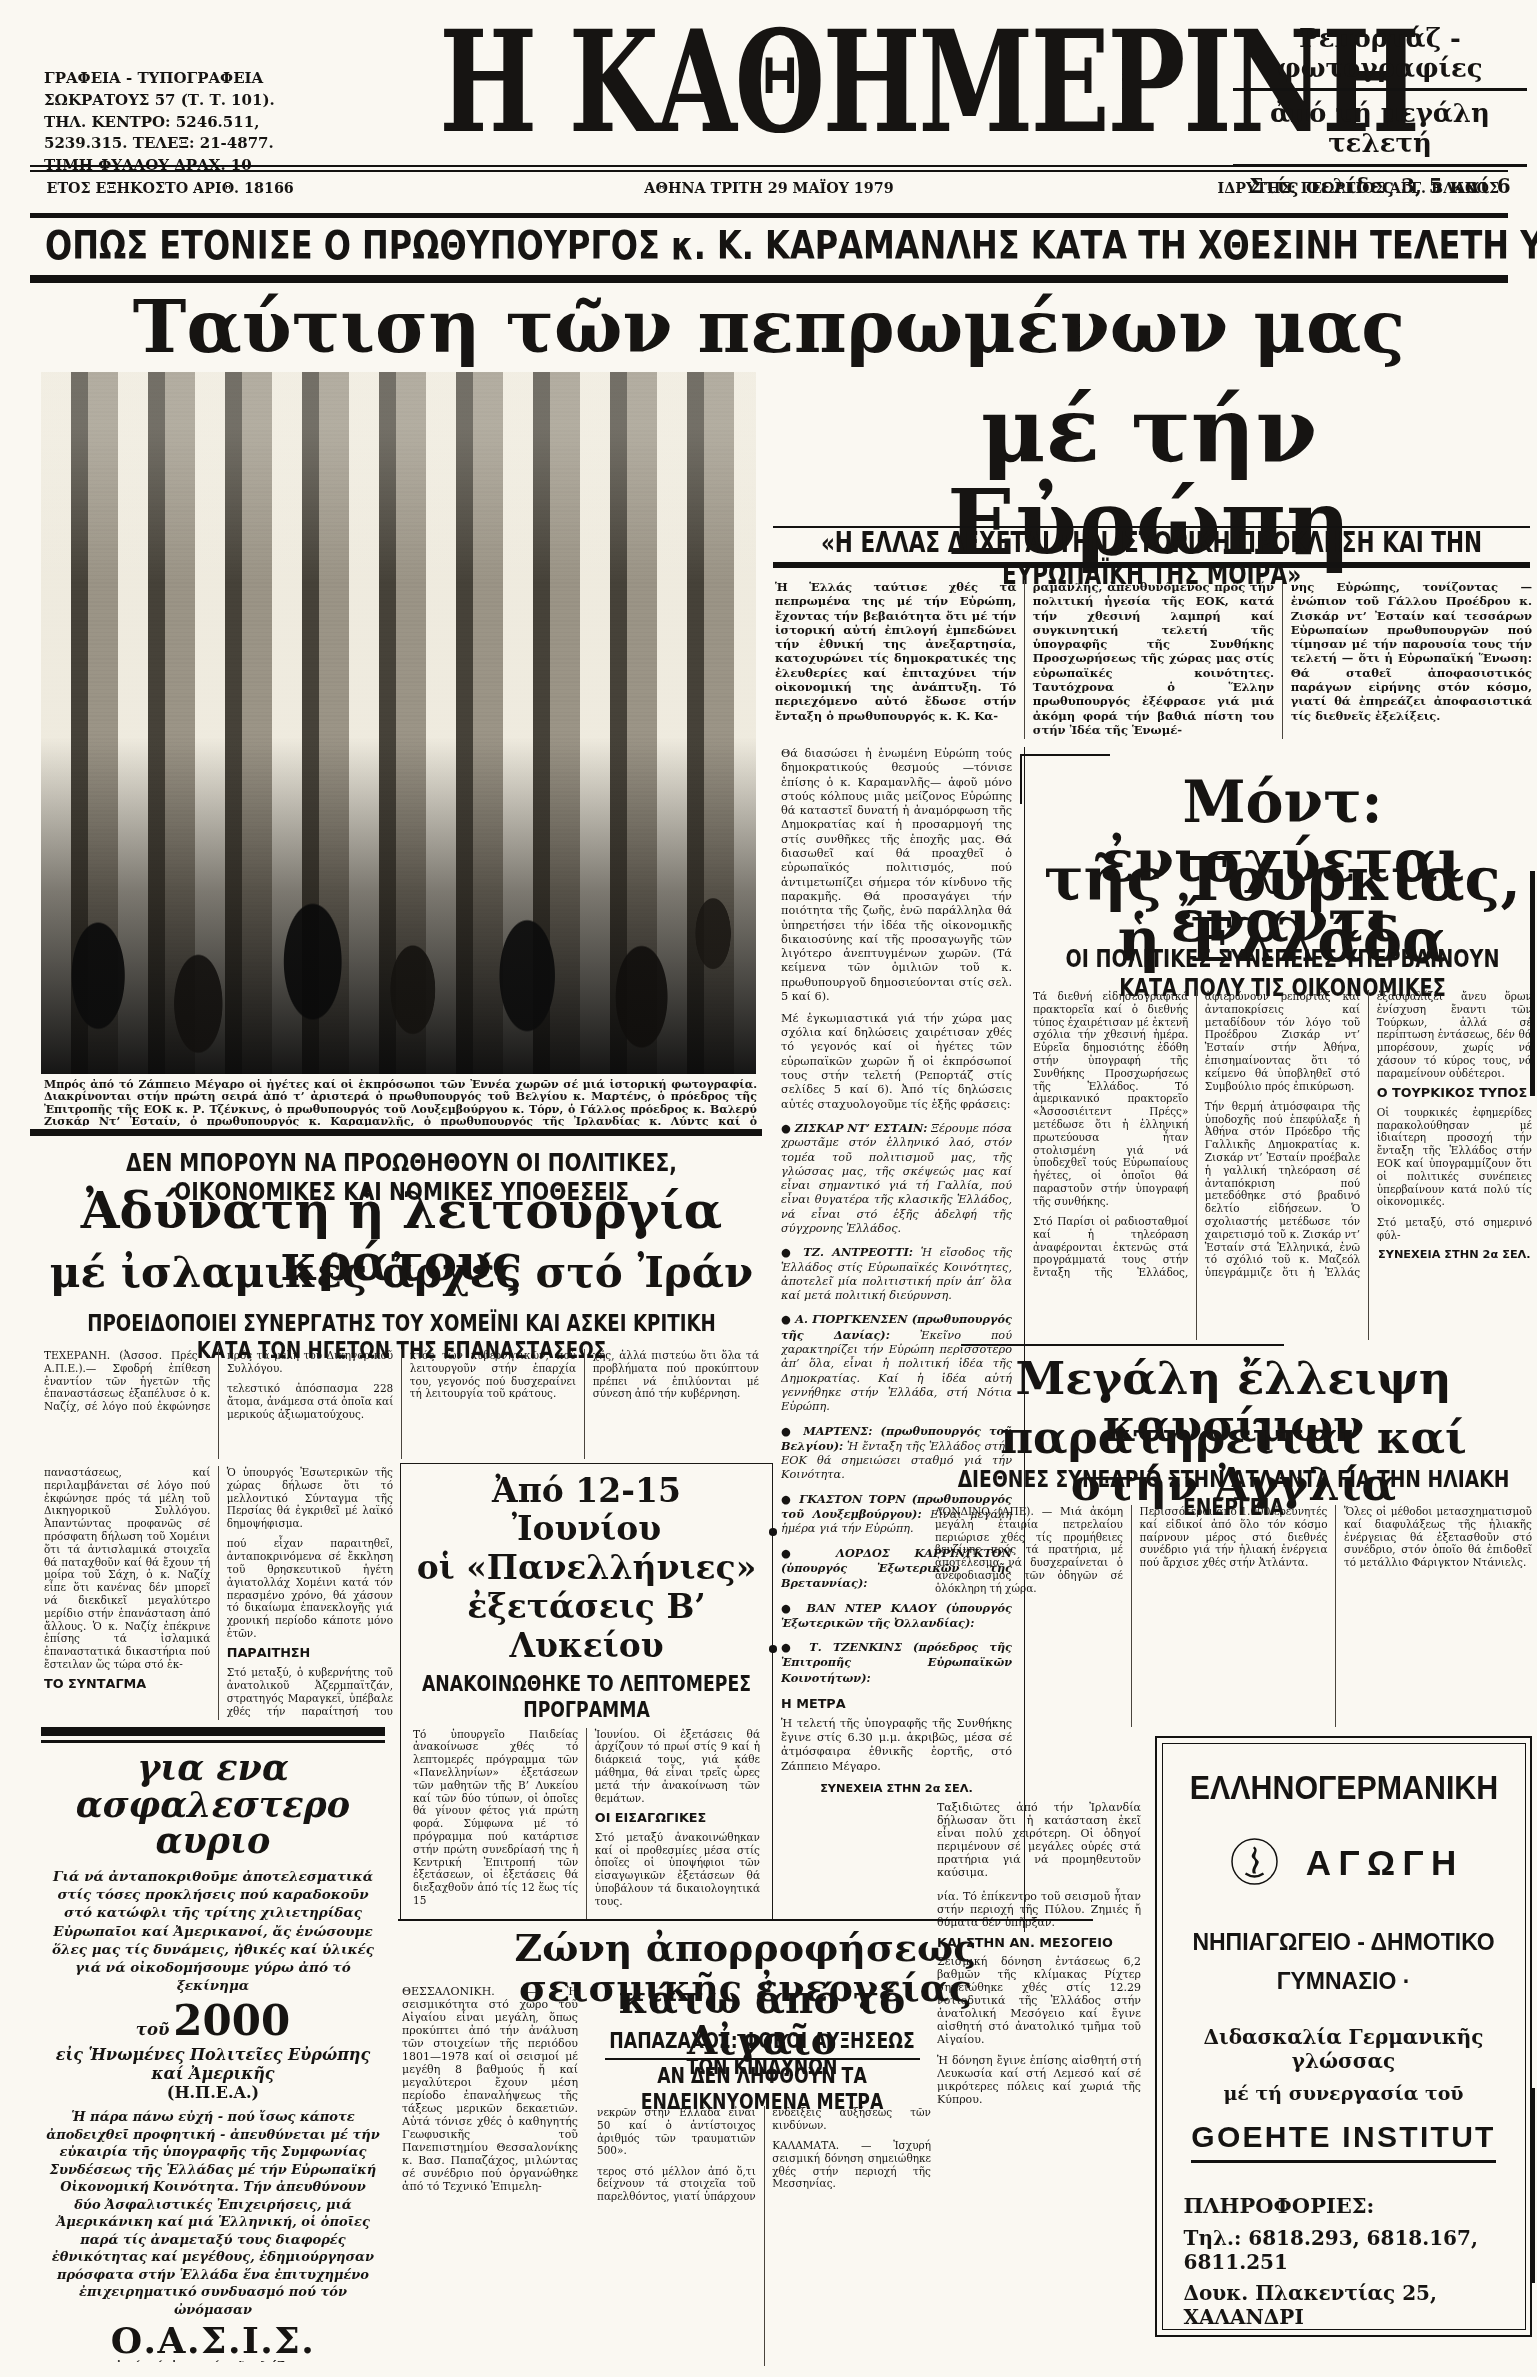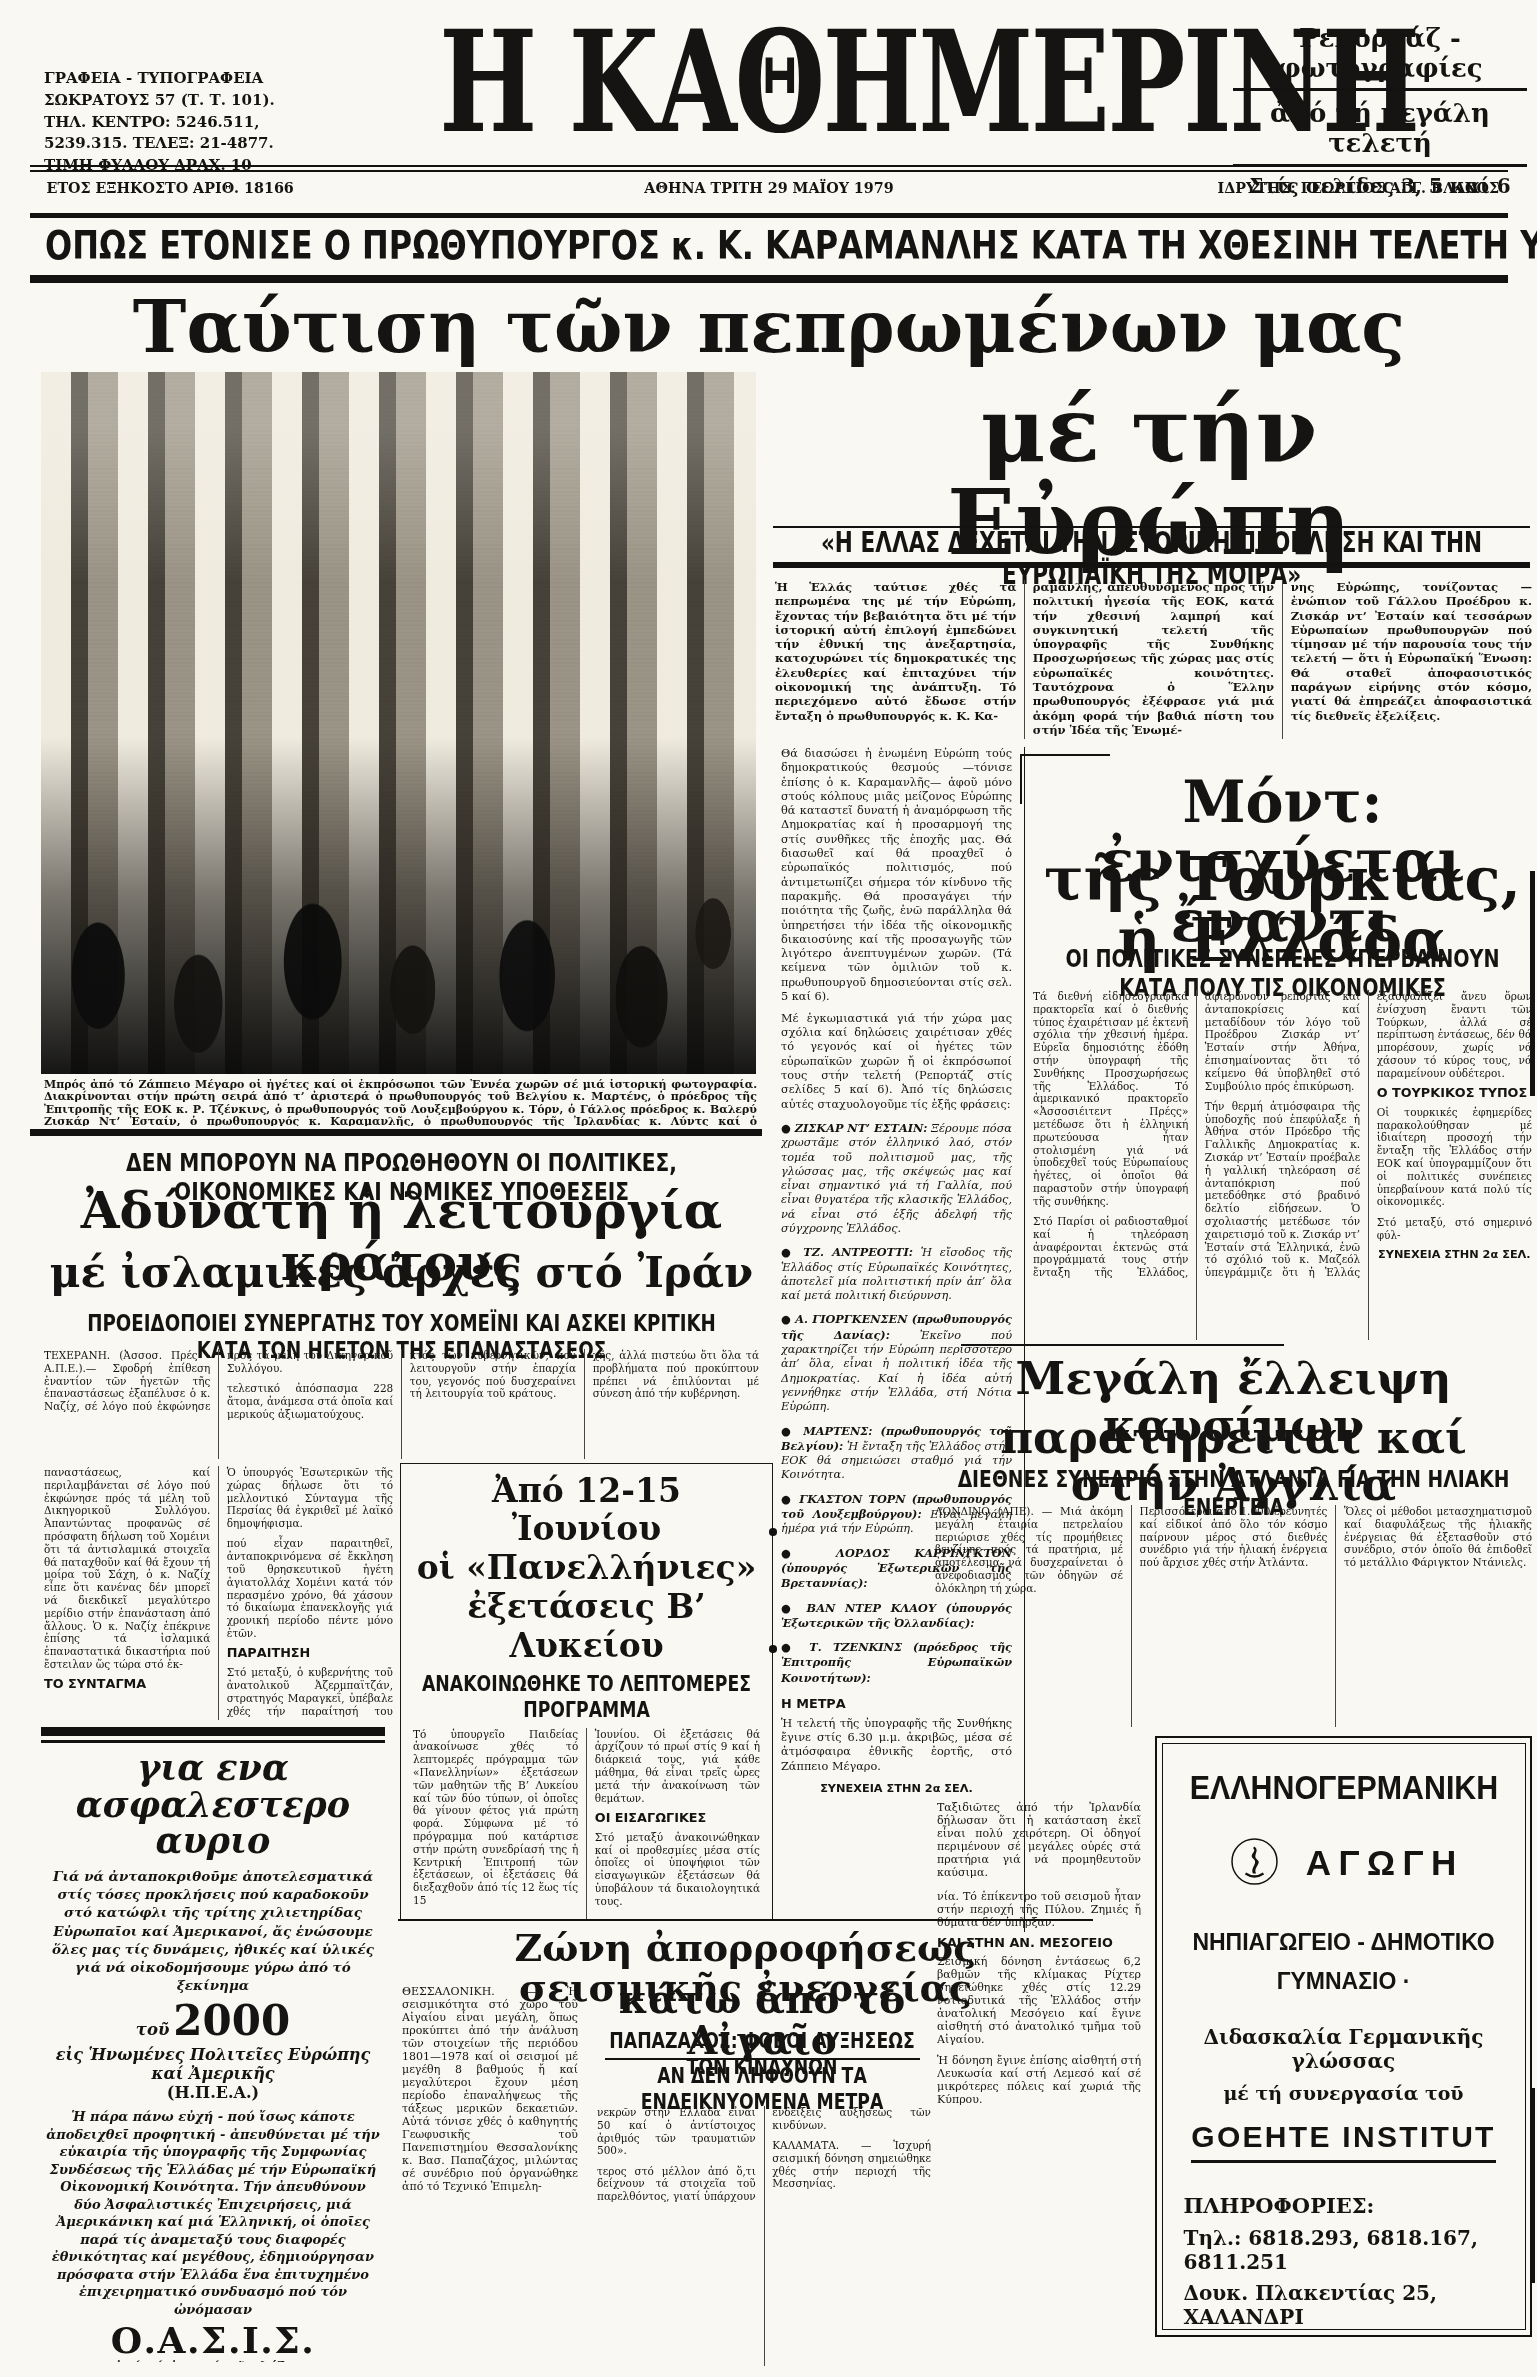--- a/index.html
+++ b/index.html
@@ -167,21 +167,21 @@
     <p>ΤΕΧΕΡΑΝΗ. (Ἀσσοσ. Πρές - Α.Π.Ε.).— Σφοδρή ἐπίθεση ἐναντίον τῶν ἡγετῶν τῆς ἐπαναστάσεως ἐξαπέλυσε ὁ κ. Ναζίχ, σέ λόγο πού ἐκφώνησε πρός τά μέλη τοῦ Δικηγορικοῦ Συλλόγου.</p>
     <p>τελεστικό ἀπόσπασμα 228 ἄτομα, ἀνάμεσα στά ὁποῖα καί μερικούς ἀξιωματούχους.</p>
     <p>κτός τῶν κυβερνητικῶν, πού λειτουργοῦν στήν ἐπαρχία του, γεγονός πού δυσχεραίνει τή λειτουργία τοῦ κράτους.</p>
     <p>χῆς, ἀλλά πιστεύω ὅτι ὅλα τά προβλήματα πού προκύπτουν πρέπει νά ἐπιλύονται μέ σύνεση ἀπό τήν κυβέρνηση.</p>
   </div>
 
   <div class="abs cols body-sm clip" style="left:44px;top:1466px;width:349px;height:254px;column-count:2;">
     <p>παναστάσεως, καί περιλαμβάνεται σέ λόγο πού ἐκφώνησε πρός τά μέλη τοῦ Δικηγορικοῦ Συλλόγου. Ἀπαντώντας προφανῶς σέ πρόσφατη δήλωση τοῦ Χομέινι ὅτι τά ἀντισλαμικά στοιχεῖα θά παταχθοῦν καί θά ἔχουν τή μοίρα τοῦ Σάχη, ὁ κ. Ναζίχ εἶπε ὅτι κανένας δέν μπορεῖ νά διεκδικεῖ μεγαλύτερο μερίδιο στήν ἐπανάσταση ἀπό ἄλλους. Ὁ κ. Ναζίχ ἐπέκρινε ἐπίσης τά ἰσλαμικά ἐπαναστατικά δικαστήρια πού ἔστειλαν ὥς τώρα στό ἐκ-</p>
     <div class="inhead">ΤΟ ΣΥΝΤΑΓΜΑ</div>
     <p>Ὁ ὑπουργός Ἐσωτερικῶν τῆς χώρας δήλωσε ὅτι τό μελλοντικό Σύνταγμα τῆς Περσίας θά ἐγκριθεῖ μέ λαϊκό δημοψήφισμα.</p>
-    <p>πού εἶχαν παραιτηθεῖ, ἀνταποκρινόμενα σέ ἔκκληση τοῦ θρησκευτικοῦ ἡγέτη ἁγιατολλάχ Χομέινι κατά τόν περασμένο χρόνο, θά χάσουν τό δικαίωμα ἐπανεκλογῆς γιά χρονική περίοδο πέντε μόνο ἐτῶν.</p>
+    <p>πού εἶχαν παραιτηθεῖ, ἀνταποκρινόμενα σέ ἔκκληση τοῦ θρησκευτικοῦ ἡγέτη ἁγιατολλάχ Χομέινι κατά τόν περασμένο χρόνο, θά χάσουν τό δικαίωμα ἐπανεκλογῆς γιά χρονική περίοδο κάποτε μόνο ἐτῶν.</p>
     <div class="inhead">ΠΑΡΑΙΤΗΣΗ</div>
     <p>Στό μεταξύ, ὁ κυβερνήτης τοῦ ἀνατολικοῦ Ἀζερμπαϊτζάν, στρατηγός Μαραγκεΐ, ὑπέβαλε χθές τήν παραίτησή του διαμαρτυρόμενος ὅτι ὑπάρχουν κι ἄλλες ἐξουσίες ἐ-</p>
   </div>
 
   <div class="abs boxed clip" style="left:400px;top:1463px;width:373px;height:458px;padding:7.5px 12px;box-sizing:border-box;">
     <div class="headline" style="font-size:33px;line-height:1.18;">Ἀπό 12-15 Ἰουνίου</div>
     <div class="headline" style="font-size:33px;line-height:1.18;">οἱ «Πανελλήνιες»</div>
     <div class="headline" style="font-size:33px;line-height:1.18;">ἐξετάσεις Β’ Λυκείου</div>
     <div style="margin-top:9px;">
       <span class="subhead cond" style="font-size:18px;">ΑΝΑΚΟΙΝΩΘΗΚΕ ΤΟ ΛΕΠΤΟΜΕΡΕΣ ΠΡΟΓΡΑΜΜΑ</span>

